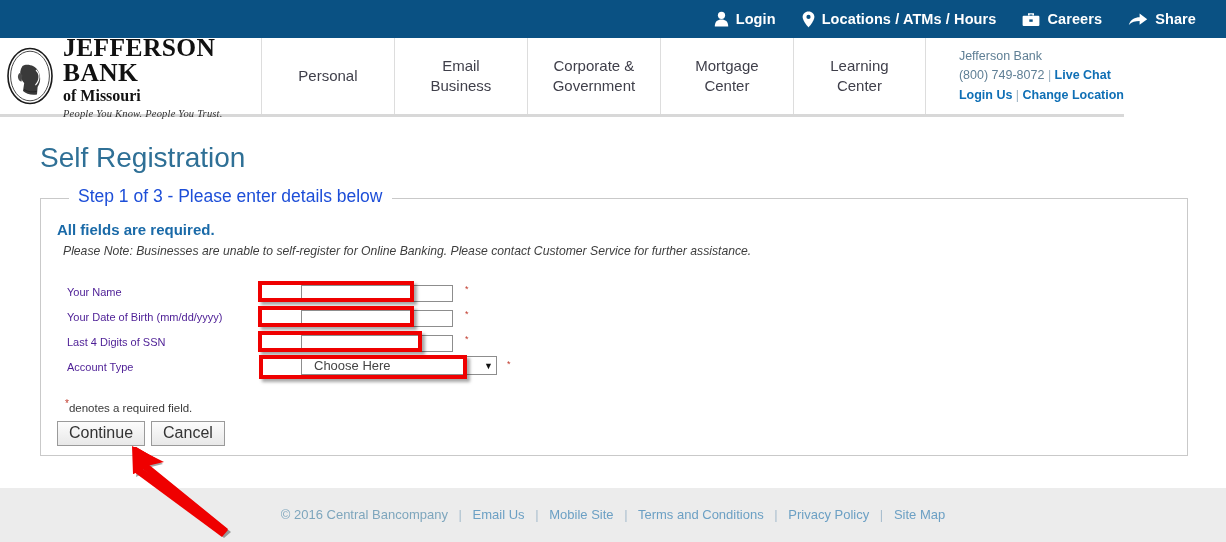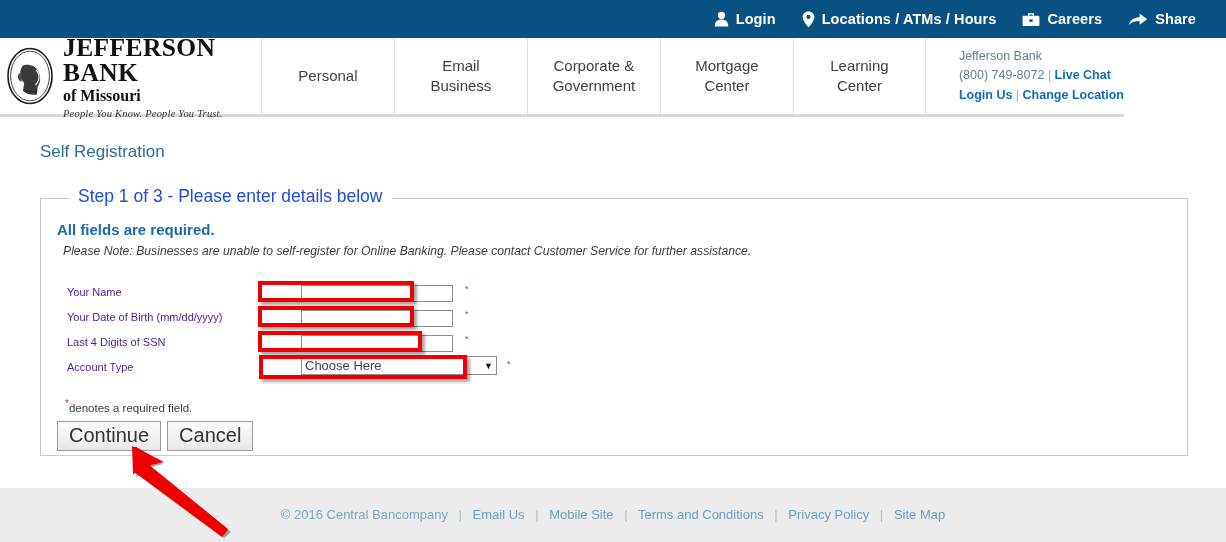--- a/index.html
+++ b/index.html
@@ -73,21 +73,21 @@
   .contact-line { white-space: nowrap; }
   .contact-name { color: #5f7f95; }
   .contact-phone { color: #5f7f95; }
   .contact-link { color: #0f6fb5; font-weight: bold; cursor: pointer; }
   .contact-sep { color: #9bb2c2; }
 
   
   .content { position: absolute; top: 120px; left: 0; width: 1226px; height: 368px; background: #fff; }
   .page-title {
     position: absolute; left: 40px; top: 22px;
-    font-size: 17px; color: #2f7096; font-weight: normal;
+    font-size: 28px; color: #2f7096; font-weight: normal;
   }
 
   .fieldset {
     position: absolute; left: 40px; top: 78px;
     width: 1148px; height: 258px;
     border: 1px solid #c9c9c9;
   }
   .legend {
     position: absolute; left: 28px; top: -13px;
     background: #ffffff; padding: 0 9px;
@@ -117,36 +117,36 @@
     font-family: "Liberation Sans", sans-serif;
     font-size: 12px; padding: 0 3px;
   }
   .sel {
     width: 196px; height: 19px;
     border: 1px solid #8d8d8d;
     background: #fff;
     font-family: "Liberation Sans", sans-serif;
     font-size: 13px;
     color: #444;
-    padding-left: 3px;
+    padding-left: 12px;
     display: flex; align-items: center; justify-content: space-between;
   }
   .sel .caret { font-size: 9px; color:#111; padding-right:3px; }
   .star { position: absolute; font-size: 9px; color: #c0392b; }
 
   .denotes {
     position: absolute; left: 24px; top: 199px;
     font-size: 11.5px; color: #3a3a3a;
   }
   .denotes sup { color: #c0392b; font-size: 10px; }
 
   .btn-row { position: absolute; left: 16px; top: 222px; display: flex; gap: 6px; }
   .btn {
     font-family: "Liberation Sans", sans-serif;
-    font-size: 20px; color: #333;
+    font-size: 16px; color: #333;
     background: linear-gradient(#fcfcfc, #e8e8e8);
     border: 1px solid #9a9a9a;
     padding: 2px 11px 3px 11px;
     cursor: pointer;
   }
 
   
   .footer {
     position: absolute; top: 488px; left: 0;
     width: 1226px; height: 54px;

